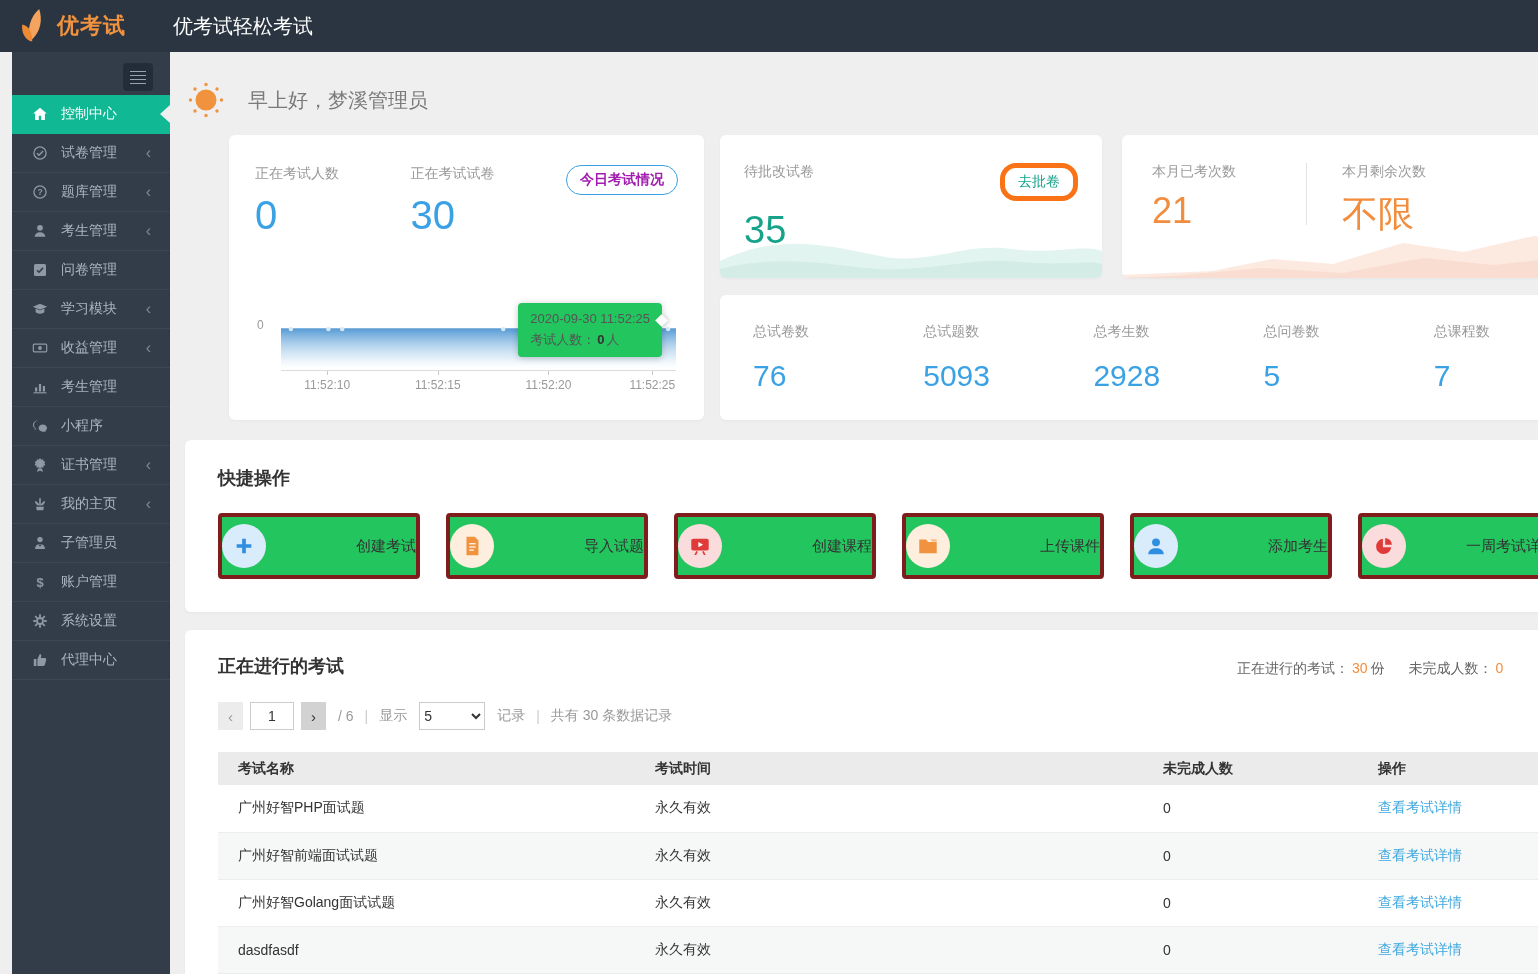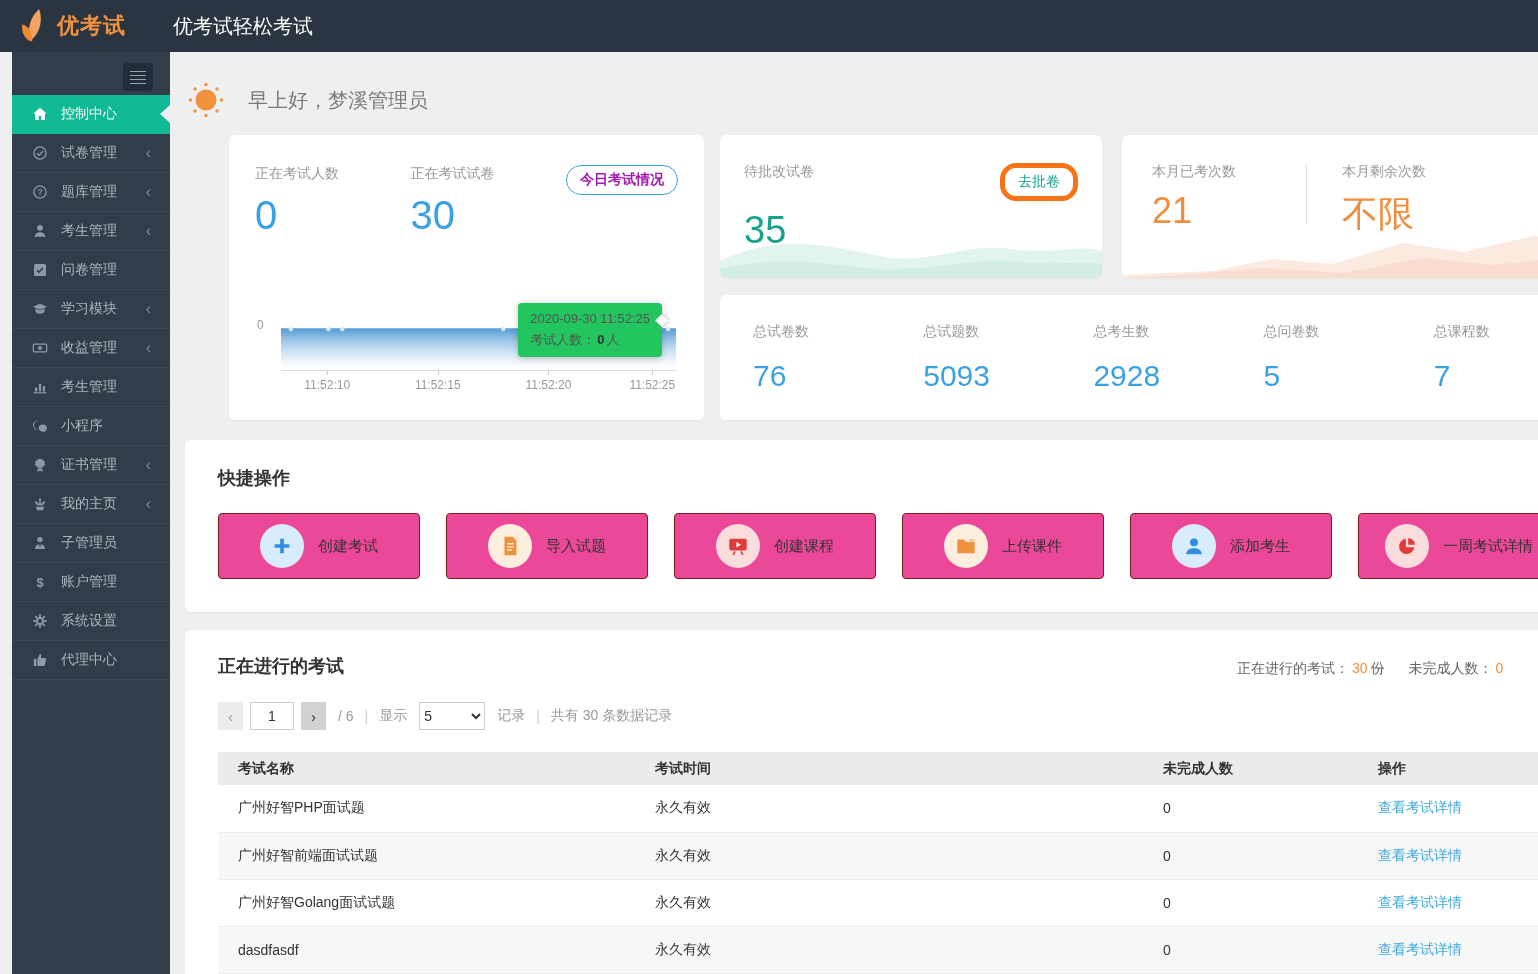--- a/index.html
+++ b/index.html
@@ -95,22 +95,22 @@
   
   .totals-card { height: 125px; display: flex; align-items: center; padding-left: 33px; }
   .tot-item { width: 176px; }
   .tot-label { font-size: 14px; color: #999; }
   .tot-value { font-size: 30px; color: #3aa2e4; margin-top: 18px; }
   
   .quick-card { width: 1375px; height: 172px; margin-top: 20px; padding: 26px 0 0 33px; }
   .section-title { font-size: 18px; font-weight: bold; color: #333; }
   .qa-row { display: flex; gap: 26px; margin-top: 23px; }
   .qa-btn {
-    width: 202px; height: 66px; border: 1px solid #7f1d1d; border-radius: 4px; background: #ec4899;
-    display: flex; align-items: center; justify-content: center; gap: 14px;
+    width: 202px; height: 66px; border: 4px solid #7f1d1d; border-radius: 4px; background: #22c55e;
+    display: flex; align-items: center; justify-content: space-between; gap: 14px;
     font-size: 15px; color: #333; cursor: pointer; flex-shrink: 0;
     font-family: inherit;
   }
   .qa-icon { width: 44px; height: 44px; border-radius: 50%; display: flex; align-items: center; justify-content: center; flex-shrink: 0; }
   .qa-icon svg { width: 22px; height: 22px; }
   
   .table-card { width: 1375px; height: 420px; margin-top: 18px; padding: 24px 0 0 33px; position: relative; }
   .summary { position: absolute; left: 1052px; top: 30px; font-size: 14px; color: #666; white-space: nowrap; }
   .summary .orange { color: #f28d3d; margin: 0 3px; }
   .summary .gap { display: inline-block; width: 24px; }

